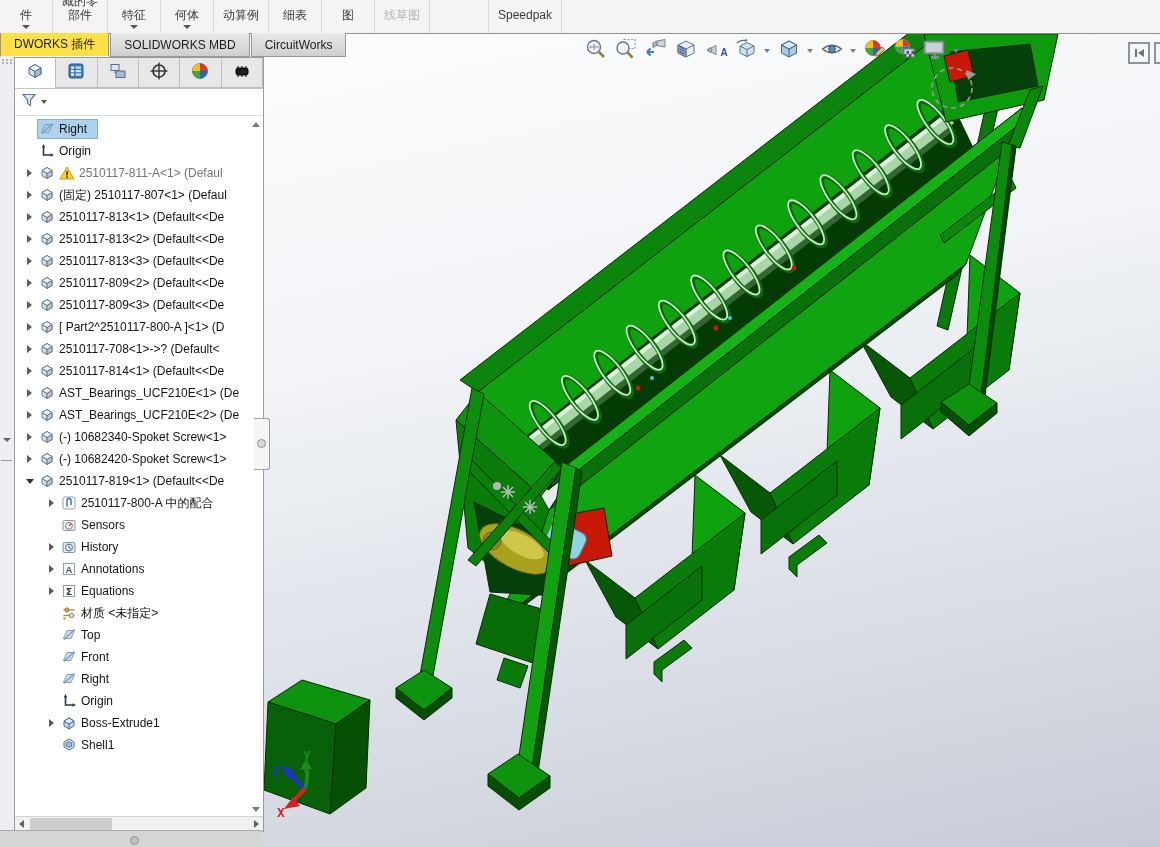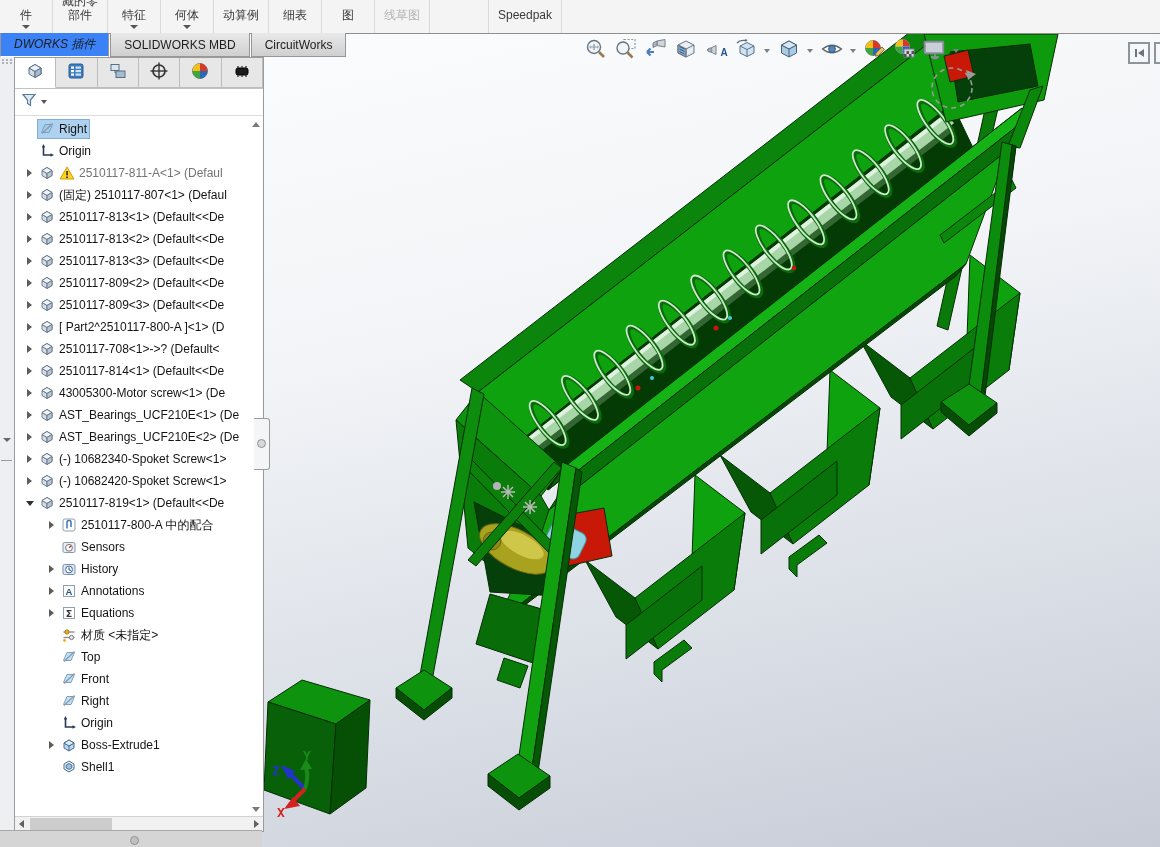--- a/index.html
+++ b/index.html
@@ -18,21 +18,21 @@
   .ribbon-item .rcaret{width:0;height:0;border-left:4px solid transparent;border-right:4px solid transparent;
                border-top:4px solid #555;margin:3px 0 4px;}
   .ribbon-item.disabled{color:#b4b4b4;}
   .ribbon-spacer{width:58px;height:33px;border-right:1px solid #d9d9d9;}
 
   
   .tabbar{position:absolute;top:33px;left:0;height:24px;display:flex;z-index:7;}
   .tab{height:23px;padding:0 13px;font-size:12px;color:#1c1c1c;display:flex;align-items:center;
        background:linear-gradient(#e9e9e9,#cfcfcf);border:1px solid #979797;border-top:none;margin-right:1px;
        white-space:nowrap;}
-  .tab.active{background:#3b82f6;border-bottom:1px solid #fff;font-style:italic;}
+  .tab.active{background:#fde047;border-bottom:1px solid #fff;}
 
   
   .viewport{position:absolute;top:34px;left:0;width:1160px;height:813px;overflow:hidden;
             background:linear-gradient(168deg,#fcfdfe 0%,#f2f4f7 38%,#dde1e8 68%,#c7cbd6 100%);}
   .viewport svg.model{position:absolute;inset:0;z-index:1;}
 
   
   .hud{position:absolute;top:4px;left:583px;display:flex;align-items:center;gap:5px;z-index:3;}
   .hud-btn{width:25px;height:25px;display:flex;align-items:center;justify-content:center;}
   .hud-caret{width:0;height:0;border-left:3.5px solid transparent;border-right:3.5px solid transparent;
@@ -65,21 +65,21 @@
   .f-caret{width:0;height:0;border-left:3.5px solid transparent;border-right:3.5px solid transparent;
            border-top:4px solid #555;}
   .tree{flex:1 1 auto;position:relative;overflow:hidden;font-size:12px;color:#141414;padding-top:2px;}
   .trow{height:22px;display:flex;align-items:center;white-space:nowrap;}
   .caret-box{width:15px;flex:0 0 15px;margin-left:7px;display:flex;align-items:center;justify-content:center;}
   .trow.ind1 .caret-box{margin-left:29px;}
   .tri-r{width:0;height:0;border-top:4px solid transparent;border-bottom:4px solid transparent;
          border-left:5px solid #5c5c5c;}
   .tri-d{width:0;height:0;border-left:4px solid transparent;border-right:4px solid transparent;
          border-top:5px solid #2f2f2f;}
-  .hl{display:inline-flex;align-items:center;gap:4px;padding:1px 2px 1px 1px;border:1px solid transparent;}
+  .hl{display:inline-flex;align-items:center;gap:4px;padding:1px 10px 1px 1px;border:1px solid transparent;}
   .trow.sel .hl{background:#aed1ef;border:1px solid #7fb0da;}
   .trow.warn .tlabel{color:#737373;}
   .ticon{display:flex;align-items:center;}
   .scroll-arrow{position:absolute;right:3px;width:0;height:0;border-left:4px solid transparent;
                 border-right:4px solid transparent;}
   .scroll-up{top:6px;border-bottom:5px solid #7a7a7a;}
   .scroll-dn{bottom:4px;border-top:5px solid #7a7a7a;}
   .hscroll{height:14px;background:#f1f1f1;border-top:1px solid #d2d2d2;position:relative;flex:0 0 auto;}
   .ha{position:absolute;top:3px;width:0;height:0;border-top:4px solid transparent;border-bottom:4px solid transparent;}
   .ha.left{left:4px;border-right:5px solid #616161;}
@@ -711,37 +711,20 @@
             <span class="hl">
               <span class="ticon">
                 <svg width="16" height="16" viewBox="0 0 16 16">
                   <path d="M3,5.5 L8,2.5 L13,5.5 L13,10.5 L8,13.5 L3,10.5 Z" fill="#d6dee8" stroke="#6b7b8c"></path>
                   <path d="M3,5.5 L8,8.5 L13,5.5" fill="none" stroke="#6b7b8c"></path>
                   <path d="M8,8.5 L8,13.5" stroke="#6b7b8c"></path>
                   <path d="M3,5.5 L8,2.5 L13,5.5 L8,8.5 Z" fill="#eef3f8" stroke="#6b7b8c"></path>
                   <path d="M8,8.5 L13,5.5 L13,10.5 L8,13.5 Z" fill="#b9c6d4" stroke="#6b7b8c"></path>
                 </svg>
               </span>
-              <span class="tlabel">43005300-Motor screw&lt;1&gt;  (De</span>
-            </span>
-          </div>
-          <div class="trow">
-            <span class="caret-box">
-              <span class="tri-r"></span>
-            </span>
-            <span class="hl">
-              <span class="ticon">
-                <svg width="16" height="16" viewBox="0 0 16 16">
-                  <path d="M3,5.5 L8,2.5 L13,5.5 L13,10.5 L8,13.5 L3,10.5 Z" fill="#d6dee8" stroke="#6b7b8c"></path>
-                  <path d="M3,5.5 L8,8.5 L13,5.5" fill="none" stroke="#6b7b8c"></path>
-                  <path d="M8,8.5 L8,13.5" stroke="#6b7b8c"></path>
-                  <path d="M3,5.5 L8,2.5 L13,5.5 L8,8.5 Z" fill="#eef3f8" stroke="#6b7b8c"></path>
-                  <path d="M8,8.5 L13,5.5 L13,10.5 L8,13.5 Z" fill="#b9c6d4" stroke="#6b7b8c"></path>
-                </svg>
-              </span>
               <span class="tlabel">AST_Bearings_UCF210E&lt;1&gt;  (De</span>
             </span>
           </div>
           <div class="trow">
             <span class="caret-box">
               <span class="tri-r"></span>
             </span>
             <span class="hl">
               <span class="ticon">
                 <svg width="16" height="16" viewBox="0 0 16 16">

